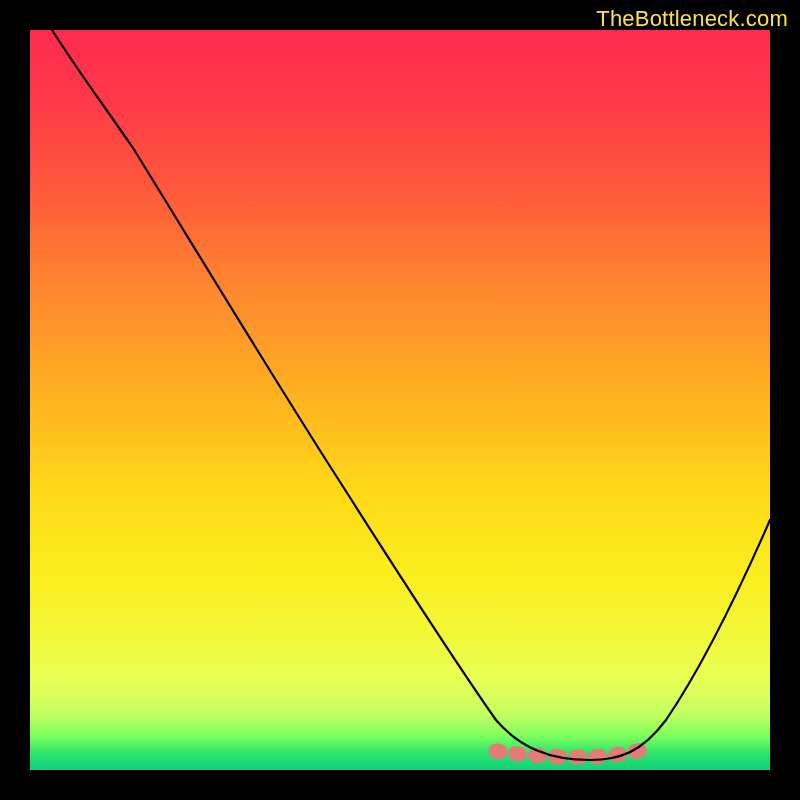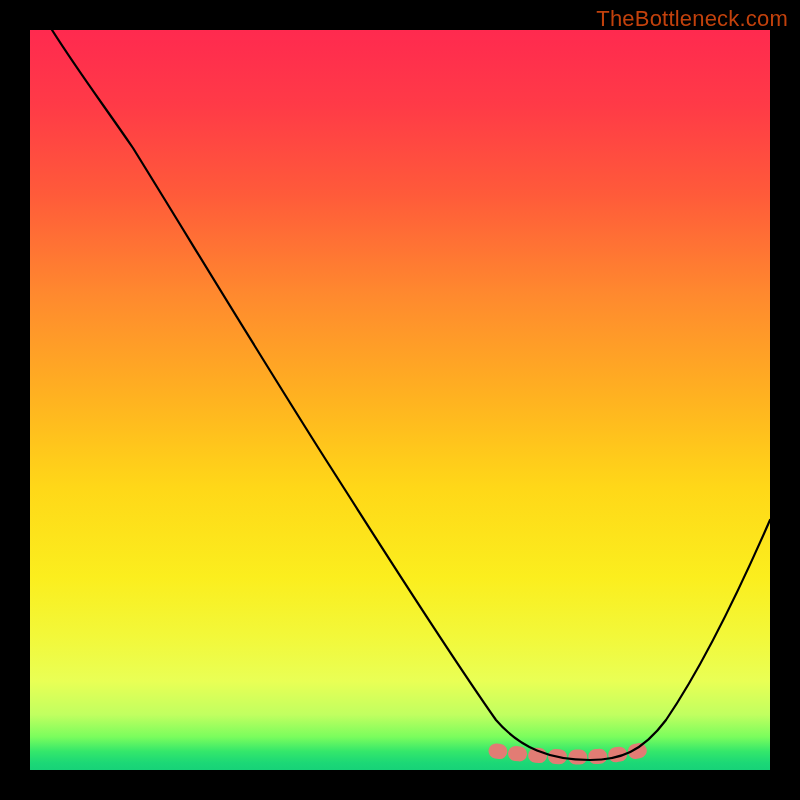--- a/index.html
+++ b/index.html
@@ -14,21 +14,21 @@
   .frame {
     position: relative;
     width: 800px;
     height: 800px;
     background: #000;
   }
   .watermark {
     position: absolute;
     top: 6px;
     right: 12px;
-    color: #c2410c;
+    color: #fde047;
     font-size: 22px;
     font-weight: 500;
     letter-spacing: 0.2px;
     z-index: 5;
   }
   .plot-area {
     position: absolute;
     top: 30px;
     left: 30px;
     width: 740px;

